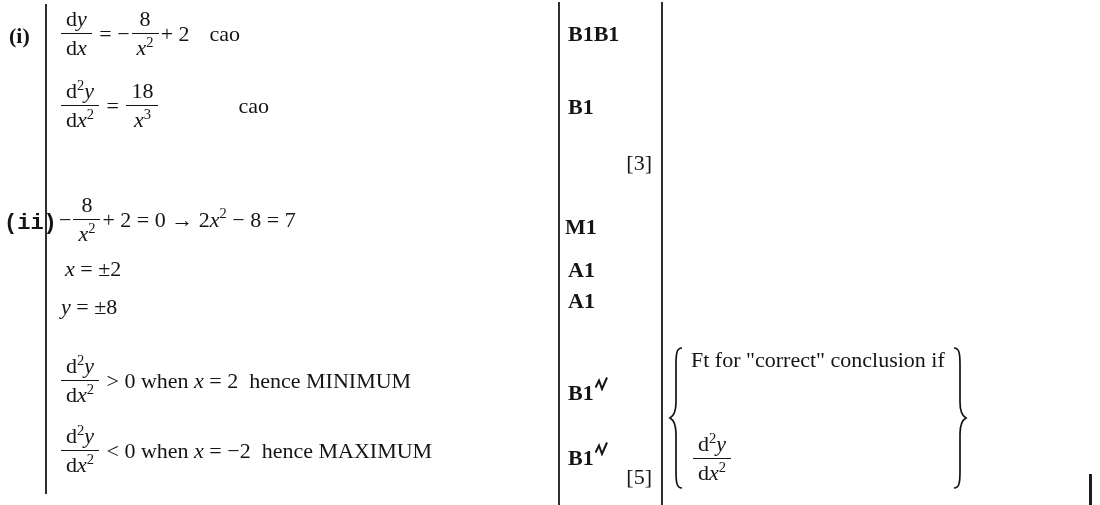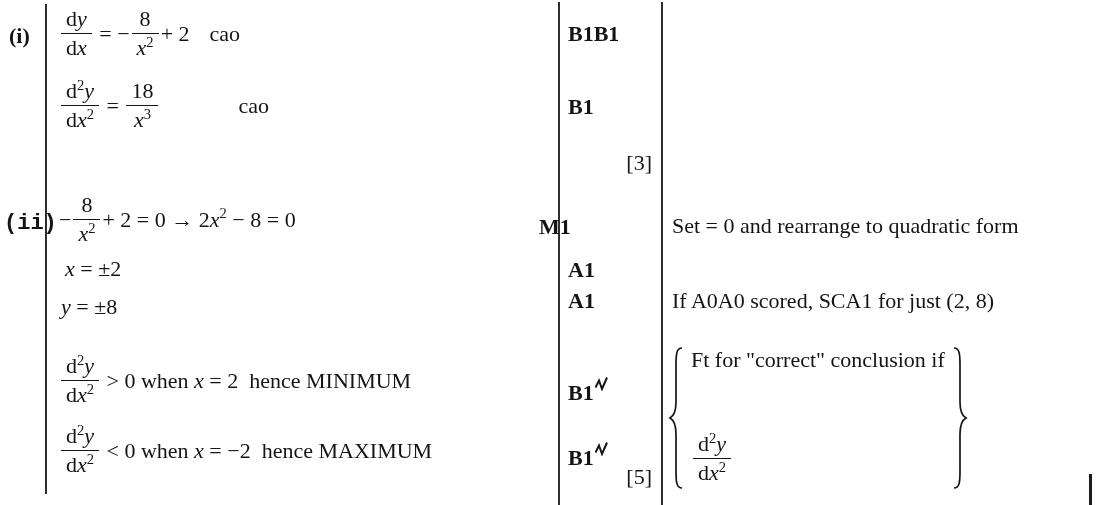--- a/index.html
+++ b/index.html
@@ -31,21 +31,21 @@
   .fnum, .fden { padding:0 5px; line-height:1.28; }
   .fden { border-top:1.6px solid #141414; }
   sup { font-size:0.66em; line-height:0; }
   .it { font-style:italic; }
   .note     { margin-left:20px; }
   .note-far { margin-left:78px; }
 
   .mark { position:absolute; font-weight:bold; white-space:nowrap; }
   .mark-b1b1 { left:568px; top:21px; }
   .mark-b1   { left:568px; top:94px; }
-  .mark-m1   { left:539px; top:214px; }
+  .mark-m1   { left:565px; top:214px; }
   .mark-a1a  { left:568px; top:257px; }
   .mark-a1b  { left:568px; top:288px; }
   .mark-b1t1 { left:568px; top:371px; }
   .mark-b1t2 { left:568px; top:436px; }
   .mark-total { position:absolute; left:590px; width:62px; text-align:right; font-weight:normal; }
   .total-3 { top:150px; }
   .total-5 { top:464px; }
   .tick { display:inline-block; margin-left:1px; vertical-align:9px; }
 
   .comment { position:absolute; white-space:nowrap; }
@@ -84,21 +84,21 @@
         <span class="fnum"><span>d</span><sup>2</sup><span class="it">y</span></span>
         <span class="fden"><span>d</span><span class="it">x</span><sup>2</sup></span>
       </span><span> = </span><span class="frac">
         <span class="fnum"><span>18</span></span>
         <span class="fden"><span class="it">x</span><sup>3</sup></span>
       </span><span class="note-far">cao</span></div>
 
   <div class="eq eq-ii-1"><span>−</span><span class="frac">
         <span class="fnum"><span>8</span></span>
         <span class="fden"><span class="it">x</span><sup>2</sup></span>
-      </span><span>+ 2 = 0 → 2</span><span class="it">x</span><sup>2</sup><span> − 8 = 0</span></div>
+      </span><span>+ 2 = 0 → 2</span><span class="it">x</span><sup>2</sup><span> − 8 = 7</span></div>
   <div class="eq eq-ii-2"><span class="it">x</span><span> = ±2</span></div>
   <div class="eq eq-ii-3"><span class="it">y</span><span> = ±8</span></div>
   <div class="eq eq-ii-4"><span class="frac">
         <span class="fnum"><span>d</span><sup>2</sup><span class="it">y</span></span>
         <span class="fden"><span>d</span><span class="it">x</span><sup>2</sup></span>
       </span><span> &gt; 0 when </span><span class="it">x</span><span> = 2&nbsp; hence MINIMUM</span></div>
   <div class="eq eq-ii-5"><span class="frac">
         <span class="fnum"><span>d</span><sup>2</sup><span class="it">y</span></span>
         <span class="fden"><span>d</span><span class="it">x</span><sup>2</sup></span>
       </span><span> &lt; 0 when </span><span class="it">x</span><span> = −2&nbsp; hence MAXIMUM</span></div>
@@ -114,22 +114,20 @@
   <div class="mark mark-b1t1"><span>B1</span><span class="tick"><svg width="13" height="15" viewBox="0 0 13 15">
           <path d="M0.5,11.5 L4,4.5 L7,13 L12,1.5" fill="none" stroke="#141414" stroke-width="2" stroke-linejoin="miter"></path>
         </svg></span></div>
 
   <div class="mark mark-b1t2"><span>B1</span><span class="tick"><svg width="13" height="15" viewBox="0 0 13 15">
           <path d="M0.5,11.5 L4,4.5 L7,13 L12,1.5" fill="none" stroke="#141414" stroke-width="2" stroke-linejoin="miter"></path>
         </svg></span></div>
 
   <div class="mark-total total-5">[5]</div>
 
-  <div class="comment comment-c1">Set = 0 and rearrange to quadratic form</div>
-  <div class="comment comment-c2">If A0A0 scored, SCA1 for just (2, 8)</div>
 
   <div class="brace-block">
     <span class="brace-glyph"><svg width="17" height="144" viewBox="0 0 17 144">
           <path d="M14,2 C8.5,2 8,8 8,19 L8,56 C8,65 6.5,69.5 2,72 C6.5,74.5 8,79 8,88 L8,125 C8,136 8.5,142 14,142" fill="none" stroke="#141414" stroke-width="1.7"></path>
         </svg></span>
     <span class="brace-content">
       <span class="brace-line">Ft for "correct" conclusion if</span>
       <span class="brace-line"><span class="frac">
             <span class="fnum"><span>d</span><sup>2</sup><span class="it">y</span></span>
             <span class="fden"><span>d</span><span class="it">x</span><sup>2</sup></span>

